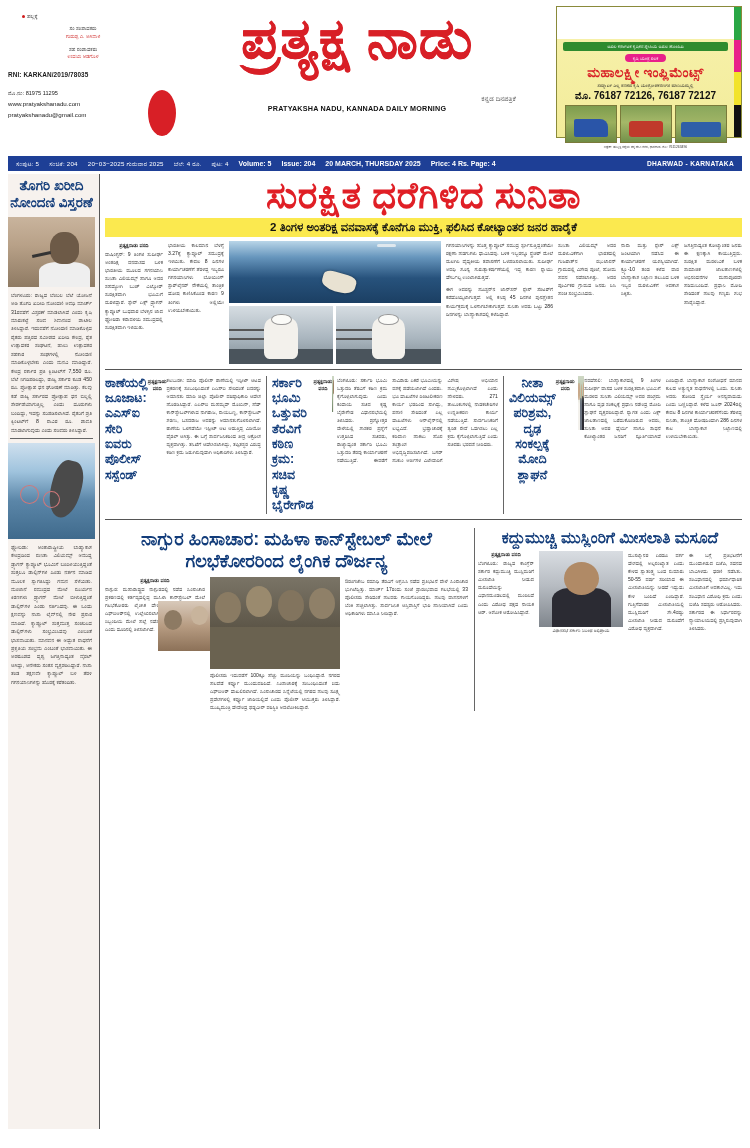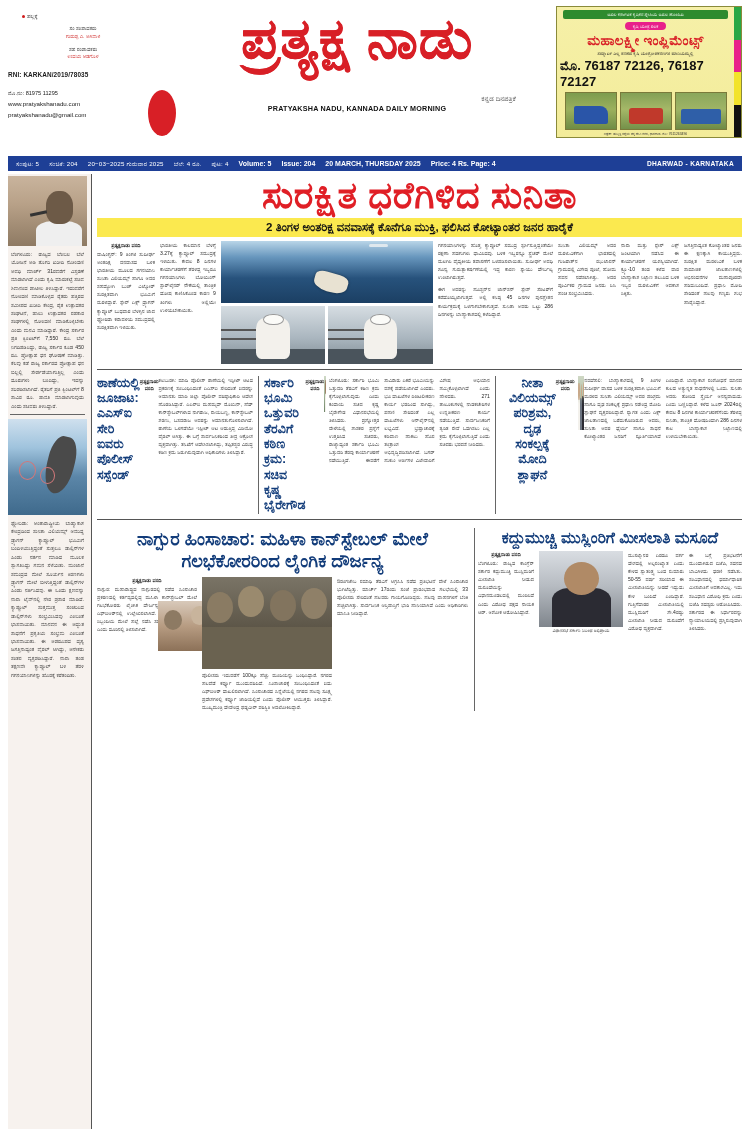--- a/index.html
+++ b/index.html
@@ -29,26 +29,26 @@
   .paper-title {
     font-family: "Liberation Sans", sans-serif;
     font-size: 56px; font-weight: bold; color: #d81f26;
     letter-spacing: 1px; line-height: 1.05;
     text-shadow: 0.5px 0 0 #d81f26;
   }
   .kn-sub { font-size: 7px; color: #444; margin-top: 26px; text-align: right; padding-right: 40px; }
   .eng-sub { font-size: 7.2px; font-weight: bold; color: #111; letter-spacing: .2px; margin-top: 1px; }
 
   .mast-ad { width: 186px; height: 132px; border: 1px solid #8a8a3a; position: relative; display:flex; }
-  .ad-inner { flex:1; background: linear-gradient(#f6f0a8, #f3ec9a); padding: 3px; display: flex; flex-direction: column; align-items: center; }
+  .ad-inner { flex:1; background: linear-gradient(#f6f0a8, #f3ec9a); padding: 3px; display: flex; flex-direction: column; align-items: center; margin-top: 32px; }
   .ad-green { background: #2e8b2e; color: #fff; font-size: 4.6px; padding: 2px 6px; border-radius: 2px; width: 96%; text-align: center; }
   .ad-pink { background: #e8208a; color: #fff; font-size: 4.6px; padding: 1.5px 8px; border-radius: 7px; margin-top: 3px; }
   .ad-title { color: #d81f26; font-size: 13.5px; font-weight: bold; margin-top: 3px; letter-spacing: .3px; }
   .ad-desc { font-size: 4.6px; color: #222; margin-top: 2px; text-align: center; }
-  .ad-phone { font-size: 13px; font-weight: bold; color: #111; margin-top: 2px; }
+  .ad-phone { font-size: 10px; font-weight: bold; color: #111; margin-top: 2px; }
   .ad-imgs { display: flex; gap: 3px; margin-top: 3px; }
   .ad-img { width: 52px; height: 38px; border: 1px solid #7a7a3a; position: relative; overflow: hidden; }
   .ai1 { background: linear-gradient(#7d9c4e 0%, #9bb05d 45%, #6f8c45 100%); }
   .ai2 { background: linear-gradient(#83a055 0%, #a5b868 45%, #74914a 100%); }
   .ai3 { background: linear-gradient(#8aa75c 0%, #9fb465 45%, #6e8b46 100%); }
   .impl { position: absolute; bottom: 5px; left: 50%; transform: translateX(-50%); }
   .impl-blue { width: 34px; height: 18px; background: #2a55a8; border-radius: 2px 8px 2px 2px; }
   .impl-red { width: 34px; height: 16px; background: #c0392b; border-radius: 3px; }
   .impl-trailer { width: 40px; height: 15px; background: #2f5fa8; border-radius: 2px; }
   .ad-foot { font-size: 3.4px; color: #333; margin-top: 2px; text-align: center; }
@@ -236,20 +236,21 @@
     <span>Price: 4 Rs. Page: 4</span>
     <span class="spacer"></span>
     <span class="place">DHARWAD - KARNATAKA</span>
   </div>
 
   <div class="content">
 
     <div class="col-left">
 
       <div>
+        <div class="side-head">ತೊಗರಿ ಖರೀದಿ ನೋಂದಣಿ ವಿಸ್ತರಣೆ</div>
         <div class="side-photo photo-man">
           <div class="body-shape"></div>
             <div class="head-shape"></div>
             <div class="mic"></div>
         </div>
         <div class="side-body">ಬೆಂಗಳೂರು: ರಾಜ್ಯದ ಬೆಂಬಲ ಬೆಲೆ ಯೋಜನೆ ಅಡಿ ತೊಗರಿ ಖರೀದಿ ನೋಂದಣಿ ಅವಧಿ ಮಾರ್ಚ್ 31ರವರೆಗೆ ವಿಸ್ತರಣೆ ಮಾಡಲಾಗಿದೆ ಎಂದು ಕೃಷಿ ಮಾರುಕಟ್ಟೆ ಸಚಿವ ಶಿವಾನಂದ ಪಾಟೀಲ ತಿಳಿಸಿದ್ದಾರೆ. ಇದುವರೆಗೆ ನೋಂದಣಿ ಮಾಡಿಕೊಳ್ಳದ ರೈತರು ಹತ್ತಿರದ ಸಮೀಪದ ಖರೀದಿ ಕೇಂದ್ರ, ರೈತ ಉತ್ಪಾದಕರ ಸಂಘಟನೆ, ಹಾಲು ಉತ್ಪಾದಕರ ಸಹಕಾರ ಸಂಘಗಳಲ್ಲಿ ನೋಂದಣಿ ಮಾಡಿಕೊಳ್ಳಬೇಕು ಎಂದು ಮನವಿ ಮಾಡಿದ್ದಾರೆ. ಕೇಂದ್ರ ಸರ್ಕಾರ ಪ್ರತಿ ಕ್ವಿಂಟಲ್‌ಗೆ 7,550 ರೂ. ಬೆಲೆ ನಿಗದಿಪಡಿಸಿದ್ದು, ರಾಜ್ಯ ಸರ್ಕಾರ ಕೂಡ 450 ರೂ. ಪ್ರೋತ್ಸಾಹ ಧನ ಘೋಷಣೆ ಮಾಡಿತ್ತು. ಕೆಲವು ಕಡೆ ರಾಜ್ಯ ಸರ್ಕಾರದ ಪ್ರೋತ್ಸಾಹ ಧನ ಬಿಲ್ಲಲ್ಲಿ ಸೇರ್ಪಡೆಯಾಗುತ್ತಿಲ್ಲ ಎಂದು ದೂರುಗಳು ಬಂದಿದ್ದು, ಇದನ್ನು ಸರಿಪಡಿಸಲಾಗಿದೆ. ರೈತರಿಗೆ ಪ್ರತಿ ಕ್ವಿಂಟಲ್‌ಗೆ 8 ಸಾವಿರ ರೂ. ಪಾವತಿ ಮಾಡಲಾಗುವುದು ಎಂದು ಸಚಿವರು ತಿಳಿಸಿದ್ದಾರೆ.</div>
       </div>
 
       <div class="side-sep"></div>
 
@@ -342,21 +343,21 @@
         <div class="block b2 vrule" style="padding-left:5px">
           <div class="sec-head">ಸರ್ಕಾರಿ ಭೂಮಿ ಒತ್ತುವರಿ ತೆರವಿಗೆ ಕಠಿಣ ಕ್ರಮ: ಸಚಿವ ಕೃಷ್ಣ ಭೈರೇಗೌಡ</div>
           <div class="byline" style="margin-top:2px">ಪ್ರತ್ಯಕ್ಷನಾಡು ವರದಿ</div>
           <div class="thumb th-minister" style="width:40px;height:36px;float:left;margin:0 3px 2px 0">
             <div class="white-kurta" style="left:18%;bottom:0;width:64%;height:52%"></div>
             <div class="blob" style="left:32%;top:12%;width:36%;height:40%;background:#9c7f63"></div>
           </div>
           <div class="body-text three-col">ಬೆಂಗಳೂರು: ಸರ್ಕಾರಿ ಭೂಮಿ ಒತ್ತುವರಿ ತೆರವಿಗೆ ಕಠಿಣ ಕ್ರಮ ಕೈಗೊಳ್ಳಲಾಗುವುದು ಎಂದು ಕಂದಾಯ ಸಚಿವ ಕೃಷ್ಣ ಬೈರೇಗೌಡ ವಿಧಾನಸಭೆಯಲ್ಲಿ ತಿಳಿಸಿದರು. ಪ್ರಶ್ನೋತ್ತರ ವೇಳೆಯಲ್ಲಿ ಶಾಸಕರ ಪ್ರಶ್ನೆಗೆ ಉತ್ತರಿಸಿದ ಸಚಿವರು, ರಾಜ್ಯಾದ್ಯಂತ ಸರ್ಕಾರಿ ಭೂಮಿ ಒತ್ತುವರಿ ತೆರವು ಕಾರ್ಯಾಚರಣೆ ನಡೆಯುತ್ತಿದೆ. ಈವರೆಗೆ ಸಾವಿರಾರು ಎಕರೆ ಭೂಮಿಯನ್ನು ವಶಕ್ಕೆ ಪಡೆಯಲಾಗಿದೆ ಎಂದರು. ಭೂ ದಾಖಲೆಗಳ ಡಿಜಿಟಲೀಕರಣ ಕಾರ್ಯ ಭರದಿಂದ ಸಾಗಿದ್ದು, ಪಹಣಿ ಸೇರಿದಂತೆ ಎಲ್ಲ ದಾಖಲೆಗಳು ಆನ್‌ಲೈನ್‌ನಲ್ಲಿ ಲಭ್ಯವಿವೆ. ಭ್ರಷ್ಟಾಚಾರಕ್ಕೆ ಕಡಿವಾಣ ಹಾಕಲು ಹೊಸ ತಂತ್ರಾಂಶ ಅಭಿವೃದ್ಧಿಪಡಿಸಲಾಗಿದೆ. ಬಗರ್ ಹುಕುಂ ಅರ್ಜಿಗಳ ವಿಲೇವಾರಿಗೆ ವಿಶೇಷ ಅಭಿಯಾನ ಹಮ್ಮಿಕೊಳ್ಳಲಾಗಿದೆ ಎಂದು ಹೇಳಿದರು. 271 ತಾಲೂಕುಗಳಲ್ಲಿ ನಾಡಕಚೇರಿಗಳ ಉನ್ನತೀಕರಣ ಕಾರ್ಯ ನಡೆಯುತ್ತಿದೆ. ಸಾರ್ವಜನಿಕರಿಗೆ ತ್ವರಿತ ಸೇವೆ ಒದಗಿಸಲು ಎಲ್ಲ ಕ್ರಮ ಕೈಗೊಳ್ಳಲಾಗುತ್ತಿದೆ ಎಂದು ಸಚಿವರು ಭರವಸೆ ನೀಡಿದರು.</div>
         </div>
 
-        <div class="block b3 vrule" style="padding-left:13px">
+        <div class="block b3 vrule" style="padding-left:5px">
           <div class="sec-head center">ನೀತಾ ವಿಲಿಯಮ್ಸ್ ಪರಿಶ್ರಮ, ದೃಢ ಸಂಕಲ್ಪಕ್ಕೆ ಮೋದಿ ಶ್ಲಾಘನೆ</div>
           <div class="byline" style="margin-top:2px">ಪ್ರತ್ಯಕ್ಷನಾಡು ವರದಿ</div>
           <div class="thumb th-modi" style="width:92px;height:54px;float:right;margin:0 0 2px 3px">
             <div class="white-kurta" style="left:6%;bottom:0;width:28%;height:62%"></div>
             <div class="blob" style="left:12%;top:14%;width:18%;height:32%;background:#c9a98a"></div>
             <div class="suit" style="left:38%;bottom:0;width:26%;height:58%;background:#6c7480"></div>
             <div class="blob" style="left:44%;top:16%;width:15%;height:28%;background:#caa98b"></div>
             <div class="suit" style="left:68%;bottom:0;width:28%;height:62%"></div>
             <div class="blob" style="left:74%;top:12%;width:17%;height:30%;background:#c7a484"></div>
           </div>

